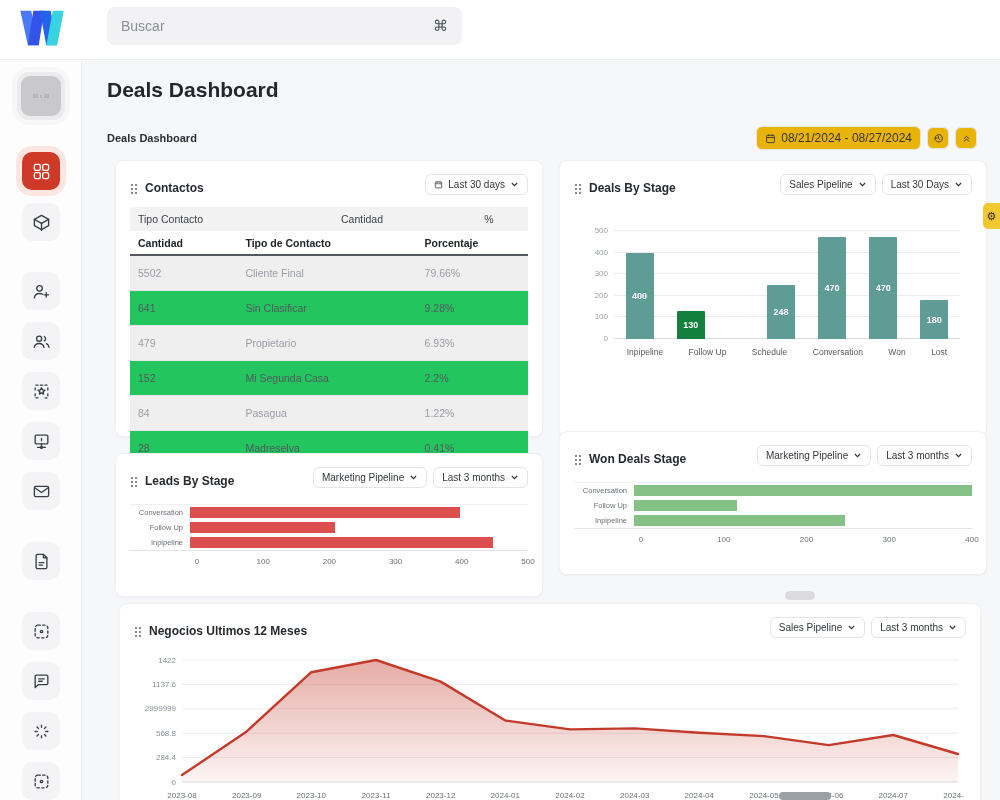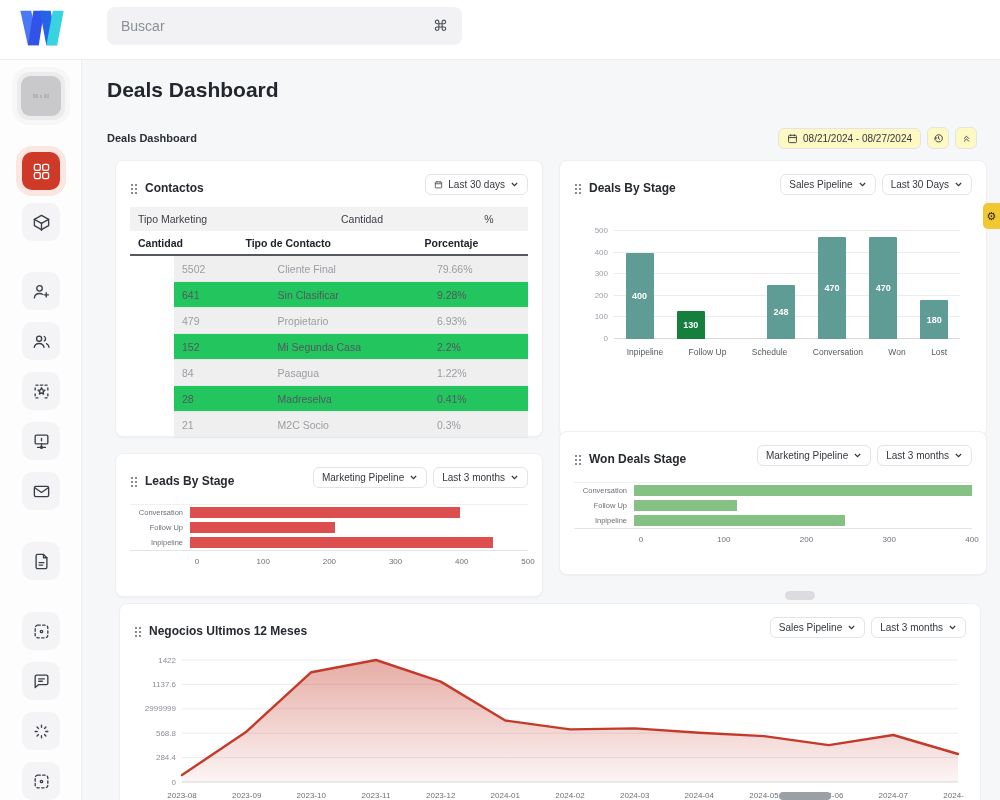--- a/index.html
+++ b/index.html
@@ -26,22 +26,22 @@
     display:flex; align-items:center; justify-content:center; color:#3a3f47; cursor:pointer; }
   .s-item svg { width:19px; height:19px; }
   .s-item.active { background:#ce3a27; color:#fff; box-shadow:0 0 0 6px #fbe6e1; }
   
   .main { position:absolute; left:82px; top:60px; width:918px; height:740px; background:#f6f7f9; overflow:hidden; }
   .page-title { position:absolute; left:25px; top:18px; font-size:21px; font-weight:700; color:#23262d; }
   .crumb-row { position:absolute; left:25px; top:66px; width:870px; height:24px; display:flex;
     align-items:center; justify-content:space-between; }
   .crumb { font-size:11px; font-weight:700; color:#2a2e35; }
   .crumb-controls { display:flex; align-items:center; gap:6px; }
-  .btn { display:flex; align-items:center; gap:5px; background:#fef9c3; border:1px solid #e3e4e8;
-    border-radius:6px; font-size:10px; color:#33373d; padding:4px 8px; cursor:pointer;
+  .btn { display:flex; align-items:center; gap:5px; background:#eab308; border:1px solid #e3e4e8;
+    border-radius:6px; font-size:12px; color:#33373d; padding:4px 8px; cursor:pointer;
     font-family:"Liberation Sans", sans-serif; }
   .btn svg { width:11px; height:11px; }
   .icon-btn { width:22px; height:22px; padding:0; justify-content:center; }
   
   .card { position:absolute; background:#fff; border-radius:8px; border:1px solid #f0f0f2;
     box-shadow:0 1px 2px rgba(20,20,40,.04); padding:13px 14px; }
   .card-head { display:flex; align-items:flex-end; gap:7px; }
   .card-title { font-size:12px; font-weight:700; color:#26292f; }
   .grip { cursor:grab; display:flex; }
   .head-right { margin-left:auto; display:flex; gap:6px; }
@@ -50,22 +50,22 @@
     font-family:"Liberation Sans", sans-serif; }
   .dd svg { width:9px; height:9px; }
   
   .tbl { margin-top:12px; width:100%; font-size:10.5px; }
   .tbl-outer { display:grid; grid-template-columns:51% 36% 13%; background:#f2f2f2; height:24px;
     align-items:center; color:#3c3f45; }
   .tbl-outer span { padding-left:8px; }
   .tbl-cols { display:grid; grid-template-columns:27% 45% 28%; height:25px; align-items:center;
     font-weight:700; color:#202329; border-bottom:2px solid #55585e; }
   .tbl-cols span { padding-left:8px; }
-  .tbl-row { display:grid; grid-template-columns:27% 45% 28%; height:26px; align-items:center;
-    border-bottom:1px solid #e7e7e9;margin-left:44px; }
+  .tbl-row { display:grid; grid-template-columns:27% 45% 28%; height:35px; align-items:center;
+    border-bottom:1px solid #e7e7e9; }
   .tbl-row span { padding-left:8px; }
   .tbl-row.odd { background:#efefef; color:#9a9da3; }
   .tbl-row.even { background:#22c55e; color:#55585e; }
   
   .vchart { position:relative; height:152px; margin-top:6px; }
   .vplot { position:absolute; left:40px; right:12px; top:10px; height:108px; }
   .vgrid { position:absolute; left:0; right:0; height:1px; background:#ececef; }
   .vylab { position:absolute; left:0; width:34px; text-align:right; font-size:8px; color:#9aa0a8; }
   .vbars { position:absolute; inset:0; display:flex; align-items:flex-end; justify-content:space-around; }
   .vbar { width:28px; position:relative; border-radius:1px 1px 0 0; }
@@ -250,21 +250,21 @@
             </svg>
           <span>Last 30 days</span>
           <svg viewBox="0 0 12 12" fill="none" stroke="currentColor" stroke-width="1.6">
               <path d="M2.5 4l3.5 3.5L9.5 4"></path>
             </svg>
         </button>
       </span>
     </div>
     <div class="tbl">
       <div class="tbl-outer" id="tbl-outer">
-          <span>Tipo Marketing</span>
+          <span>Tipo Contacto</span>
           <span>Cantidad</span>
           <span>%</span>
         </div>
       <div class="tbl-cols" id="tbl-cols">
           <span>Cantidad</span>
           <span>Tipo de Contacto</span>
           <span>Porcentaje</span>
         </div>
       <div id="tbl-body">
           <div class="tbl-row odd">

